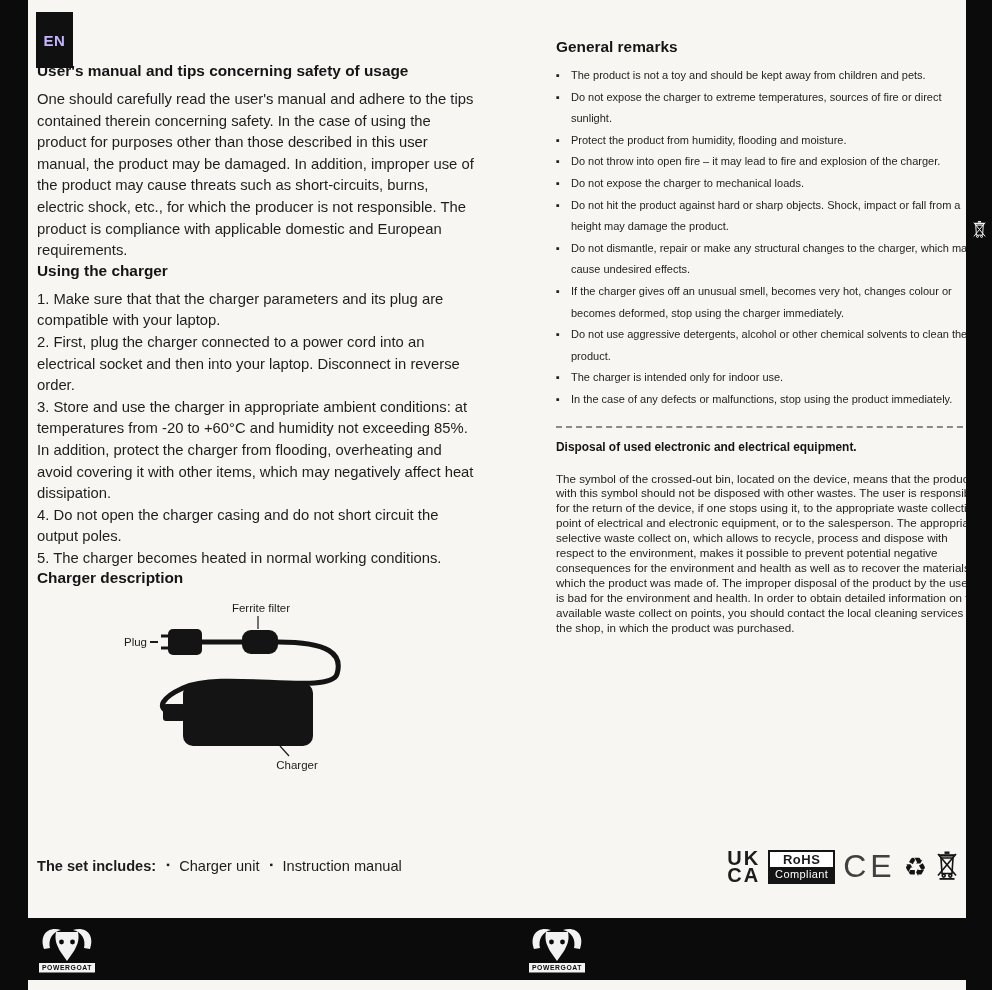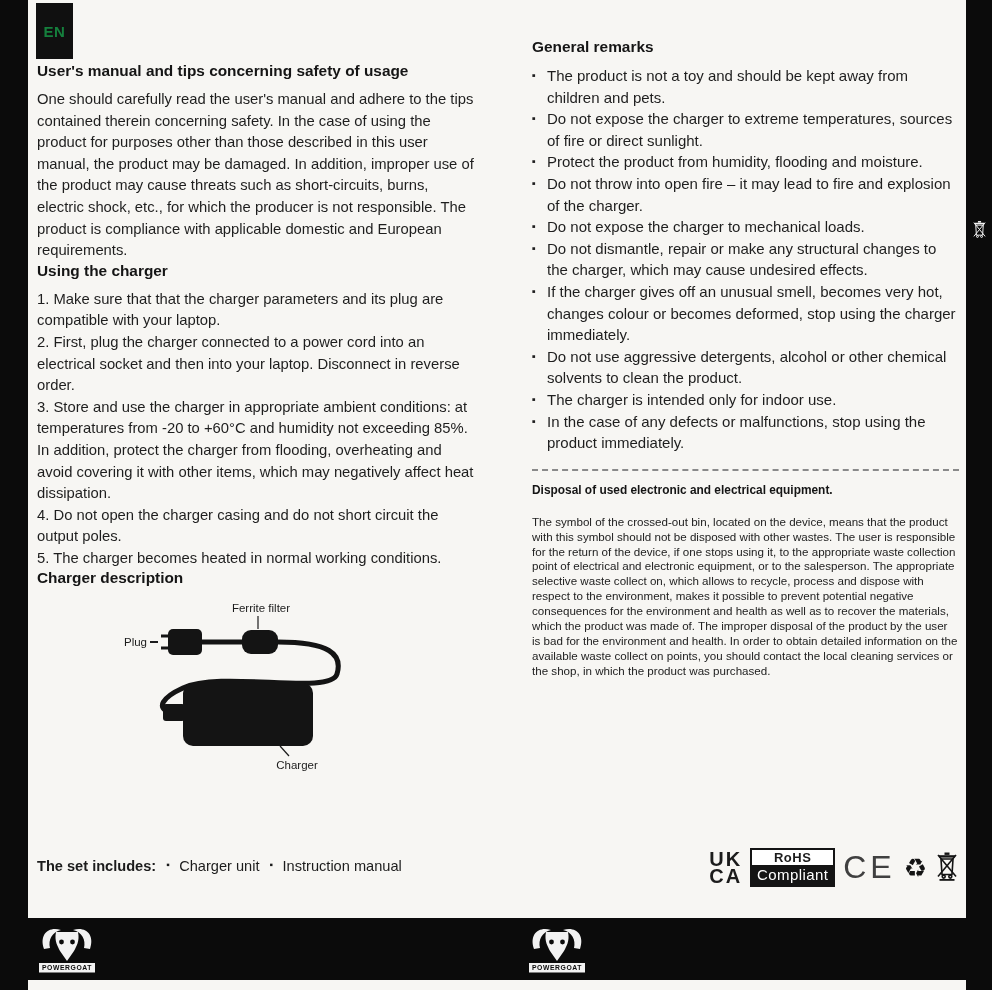--- a/index.html
+++ b/index.html
@@ -9,35 +9,35 @@
     background:#f7f6f3;
     font-family:"Liberation Sans", sans-serif;
     color:#1c1c1c;
     overflow:hidden;
   }
   .border-bar { position:absolute; top:0; height:990px; background:#0b0b0b; z-index:2; }
   #border-left  { left:0; width:28px; }
   #border-right { right:0; width:26px; }
 
   .en-badge {
-    position:absolute; left:36px; top:3px; width:37px; height:56px;
-    background:#101010; color:#15803d; font-weight:700; font-size:15px;
+    position:absolute; left:36px; top:12px; width:37px; height:56px;
+    background:#101010; color:#c4b5fd; font-weight:700; font-size:15px;
     display:flex; align-items:center; justify-content:center; letter-spacing:.5px; z-index:3;
   }
 
   .col-left  { position:absolute; left:37px;  top:62px; width:437px; }
-  .col-right { position:absolute; left:532px; top:38px; width:427px; }
+  .col-right { position:absolute; left:556px; top:38px; width:427px; }
 
   h2.sec { font-size:15.4px; font-weight:700; margin:0 0 9px; color:#151515; }
   .gap-top { margin-top:17px; }
   p.body, .num-item { font-size:14.8px; line-height:21.6px; color:#1e1e1e; }
 
   ul.remarks { list-style:none; margin-top:9px; }
   ul.remarks li {
-    font-size:15px; line-height:21.6px; position:relative; padding-left:15px; color:#1e1e1e;
+    font-size:11px; line-height:21.6px; position:relative; padding-left:15px; color:#1e1e1e;
   }
   ul.remarks li::before { content:"▪"; position:absolute; left:0; top:0; font-size:11px; }
 
   .divider { margin:15px 0 12px; border-top:2px dashed #8a8a8a; width:100%; height:0; }
 
   .disposal-head { font-size:11.9px; font-weight:700; margin-bottom:7px; color:#151515; }
   .disposal-body { font-size:11.6px; line-height:14.9px; color:#222;margin-top:18px; }
 
   .diagram-wrap { margin-top:4px; }
 
@@ -48,21 +48,21 @@
   .set-includes .inc-item { margin-left:10px; position:relative; padding-left:13px;margin-top:28px; }
   .set-includes .inc-item::before { content:"▪"; position:absolute; left:0; top:1px; font-size:10px; }
 
   .certs {
     position:absolute; left:532px; top:848px; width:427px;
     display:flex; align-items:center; justify-content:flex-end; gap:8px; z-index:1;
   }
   .ukca { font-weight:700; font-size:20px; line-height:17px; letter-spacing:2px; text-align:center; }
   .rohs { border:2px solid #141414; text-align:center; background:#fff; }
   .rohs-top { font-weight:700; font-size:13px; padding:0 7px; letter-spacing:.5px; }
-  .rohs-bottom { background:#141414; color:#fff; font-size:15px; padding:1px 5px 2px; letter-spacing:.4px; }
+  .rohs-bottom { background:#141414; color:#fff; font-size:11px; padding:1px 5px 2px; letter-spacing:.4px; }
   .ce-mark { font-size:32px; letter-spacing:4px; font-weight:400; color:#404040; }
   .recycle { font-size:26px; color:#141414; line-height:1; }
 
   .footer-bar {
     position:absolute; left:0; top:918px; width:992px; height:62px; background:#0b0b0b; z-index:4;
   }
   .emblem { position:absolute; top:5px; }
   #emblem-1 { left:38px; }
   #emblem-2 { left:528px; }
 
@@ -137,20 +137,21 @@
 </div>
 
 <div class="col-right">
   <h2 class="sec">General remarks</h2>
   <ul class="remarks">
     <li>The product is not a toy and should be kept away from children and pets.</li>
     <li>Do not expose the charger to extreme temperatures, sources of fire or direct sunlight.</li>
     <li>Protect the product from humidity, flooding and moisture.</li>
     <li>Do not throw into open fire – it may lead to fire and explosion of the charger.</li>
     <li>Do not expose the charger to mechanical loads.</li>
+    <li>Do not hit the product against hard or sharp objects. Shock, impact or fall from a height may damage the product.</li>
     <li>Do not dismantle, repair or make any structural changes to the charger, which may cause undesired effects.</li>
     <li>If the charger gives off an unusual smell, becomes very hot, changes colour or becomes deformed, stop using the charger immediately.</li>
     <li>Do not use aggressive detergents, alcohol or other chemical solvents to clean the product.</li>
     <li>The charger is intended only for indoor use.</li>
     <li>In the case of any defects or malfunctions, stop using the product immediately.</li>
   </ul>
 
   <div class="divider"></div>
 
   <div class="disposal-head">Disposal of used electronic and electrical equipment.</div>

